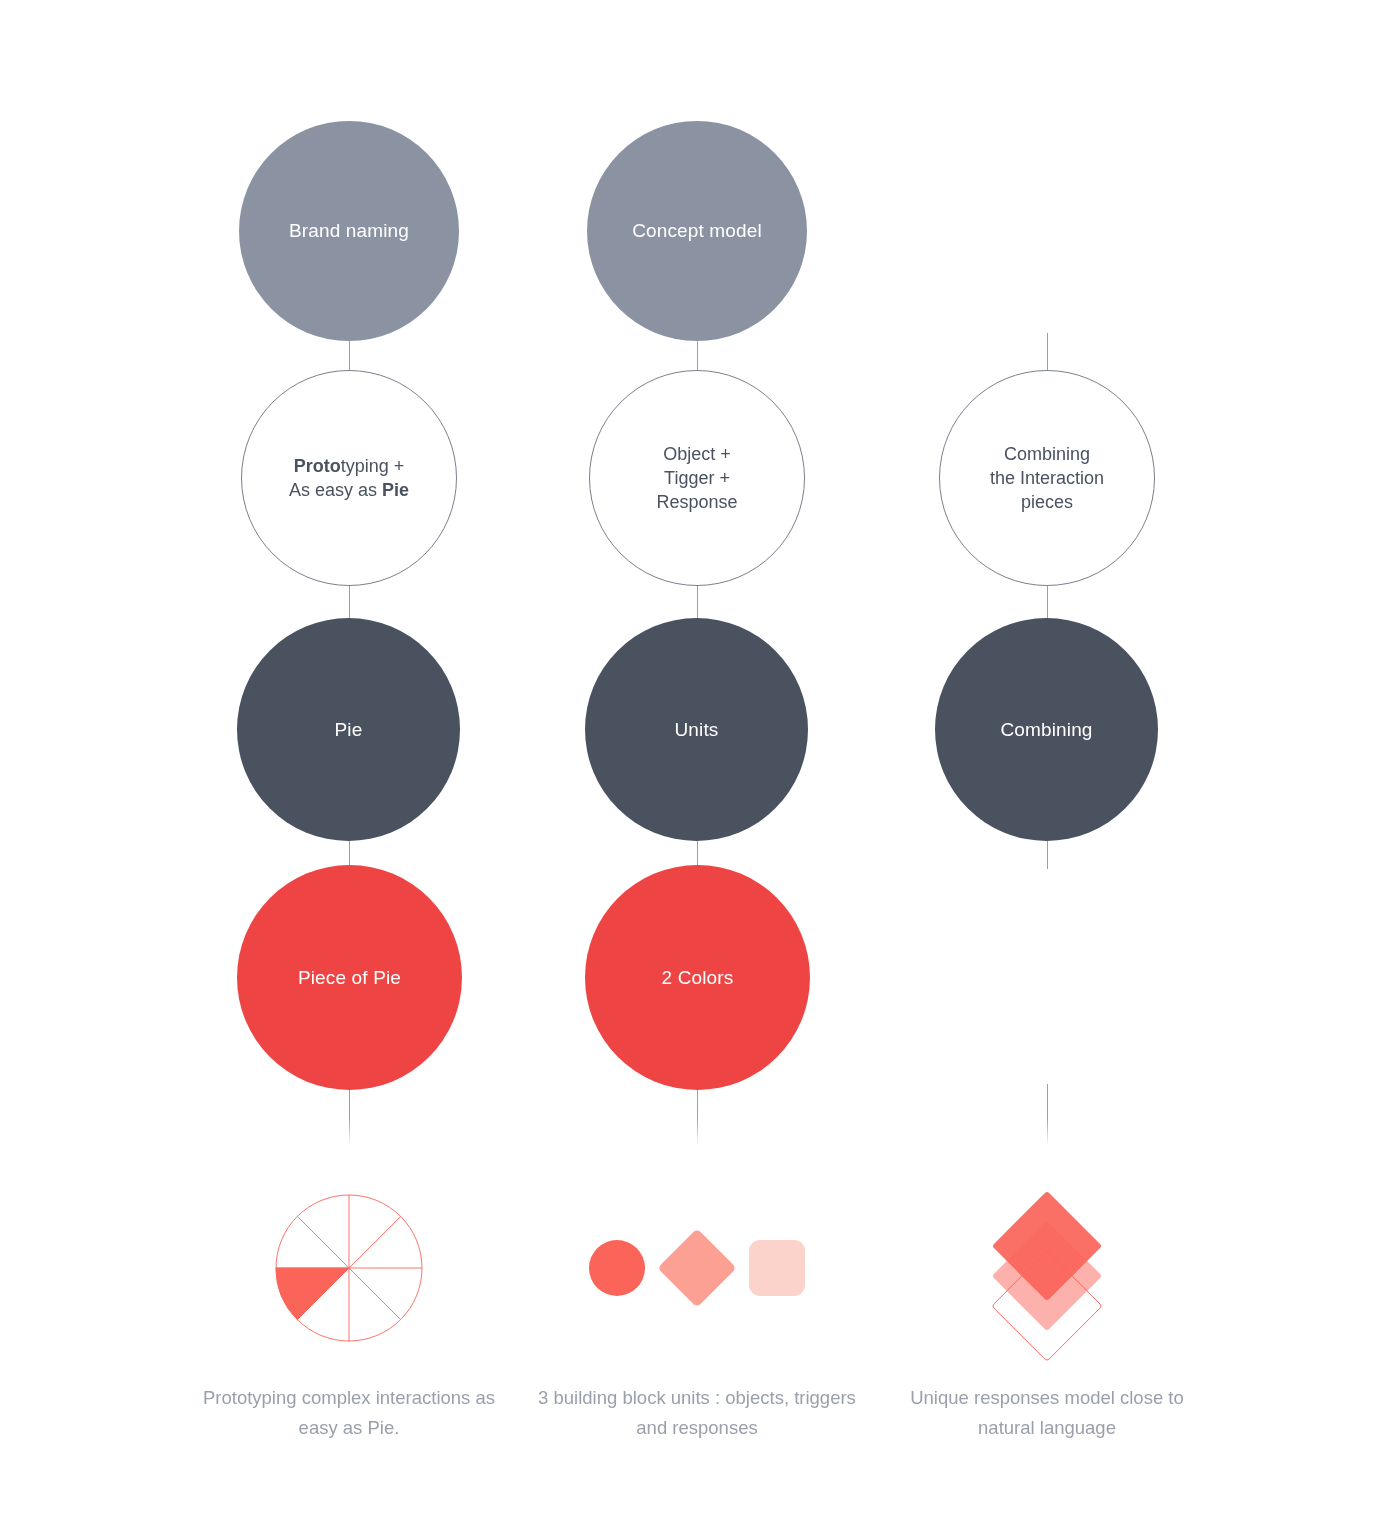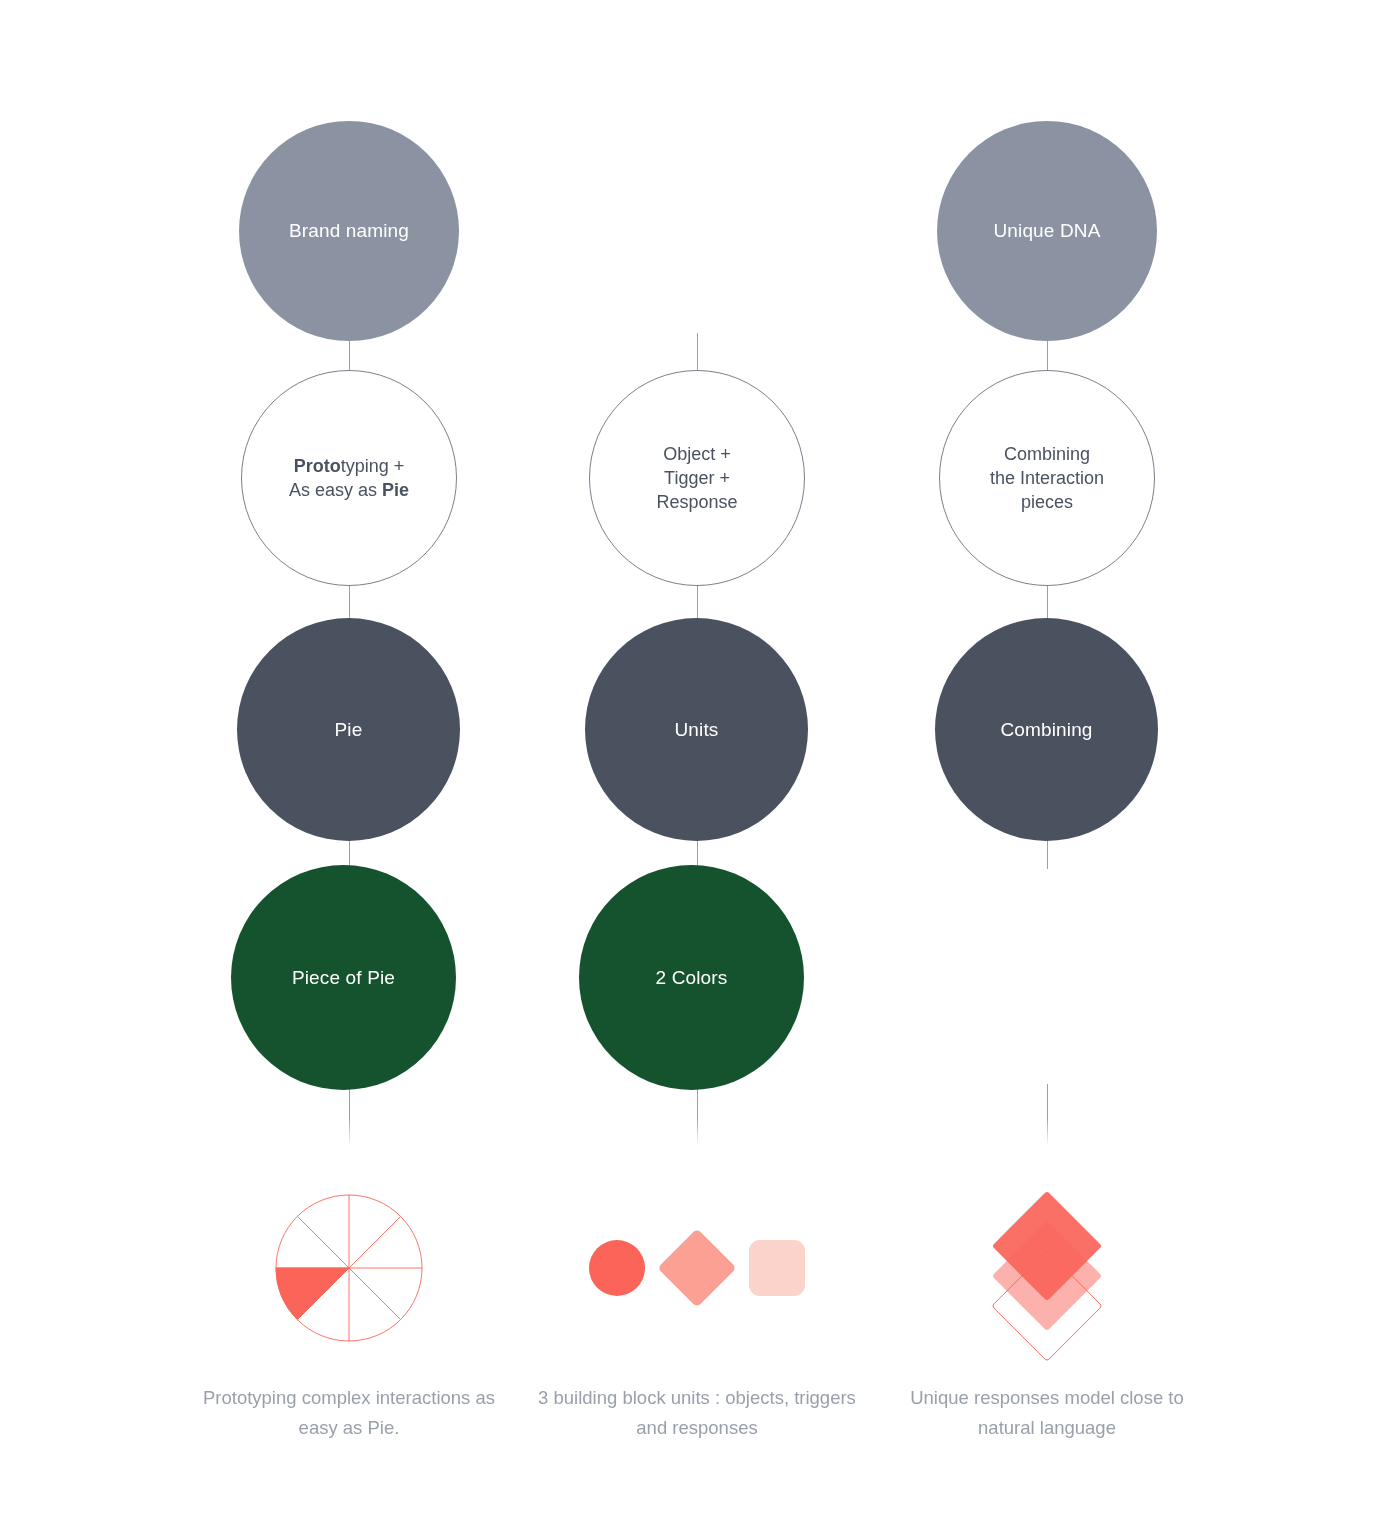--- a/index.html
+++ b/index.html
@@ -92,25 +92,25 @@
     top: 618px;
     width: 223px;
     height: 223px;
     background: #4a5260;
     color: #ffffff;
     font-size: 19px;
     letter-spacing: 0.15px;
   }
 
   .node-red {
-    left: 32px;
+    left: 38px;
     top: 865px;
     width: 225px;
     height: 225px;
-    background: #14532d;
+    background: #ef4444;
     color: #ffffff;
     font-size: 19px;
     letter-spacing: 0.15px;
   }
 
   
   .icon-area {
     position: absolute;
     left: 0;
     top: 1175px;
@@ -176,20 +176,23 @@
 
     <div class="caption">Prototyping complex interactions as easy as Pie.</div>
   </div>
 
   <div class="column col-1">
     <div class="connector conn-1"></div>
     <div class="connector conn-2"></div>
     <div class="connector conn-3"></div>
     <div class="connector conn-4"></div>
 
+    <div class="node node-gray">
+      <span>Concept model</span>
+    </div>
 
     <div class="node node-outline">
       <span class="txt">Object +<br>Tigger +<br>Response</span>
     </div>
 
     <div class="node node-dark">
       <span>Units</span>
     </div>
 
     <div class="node node-red">
@@ -206,23 +209,20 @@
 
     <div class="caption">3 building block units : objects, triggers and responses</div>
   </div>
 
   <div class="column col-2">
     <div class="connector conn-1"></div>
     <div class="connector conn-2"></div>
     <div class="connector conn-3"></div>
     <div class="connector conn-4"></div>
 
-    <div class="node node-gray">
-      <span>Unique DNA</span>
-    </div>
 
     <div class="node node-outline">
       <span class="txt">Combining<br>the Interaction<br>pieces</span>
     </div>
 
     <div class="node node-dark">
       <span>Combining</span>
     </div>
 
 

